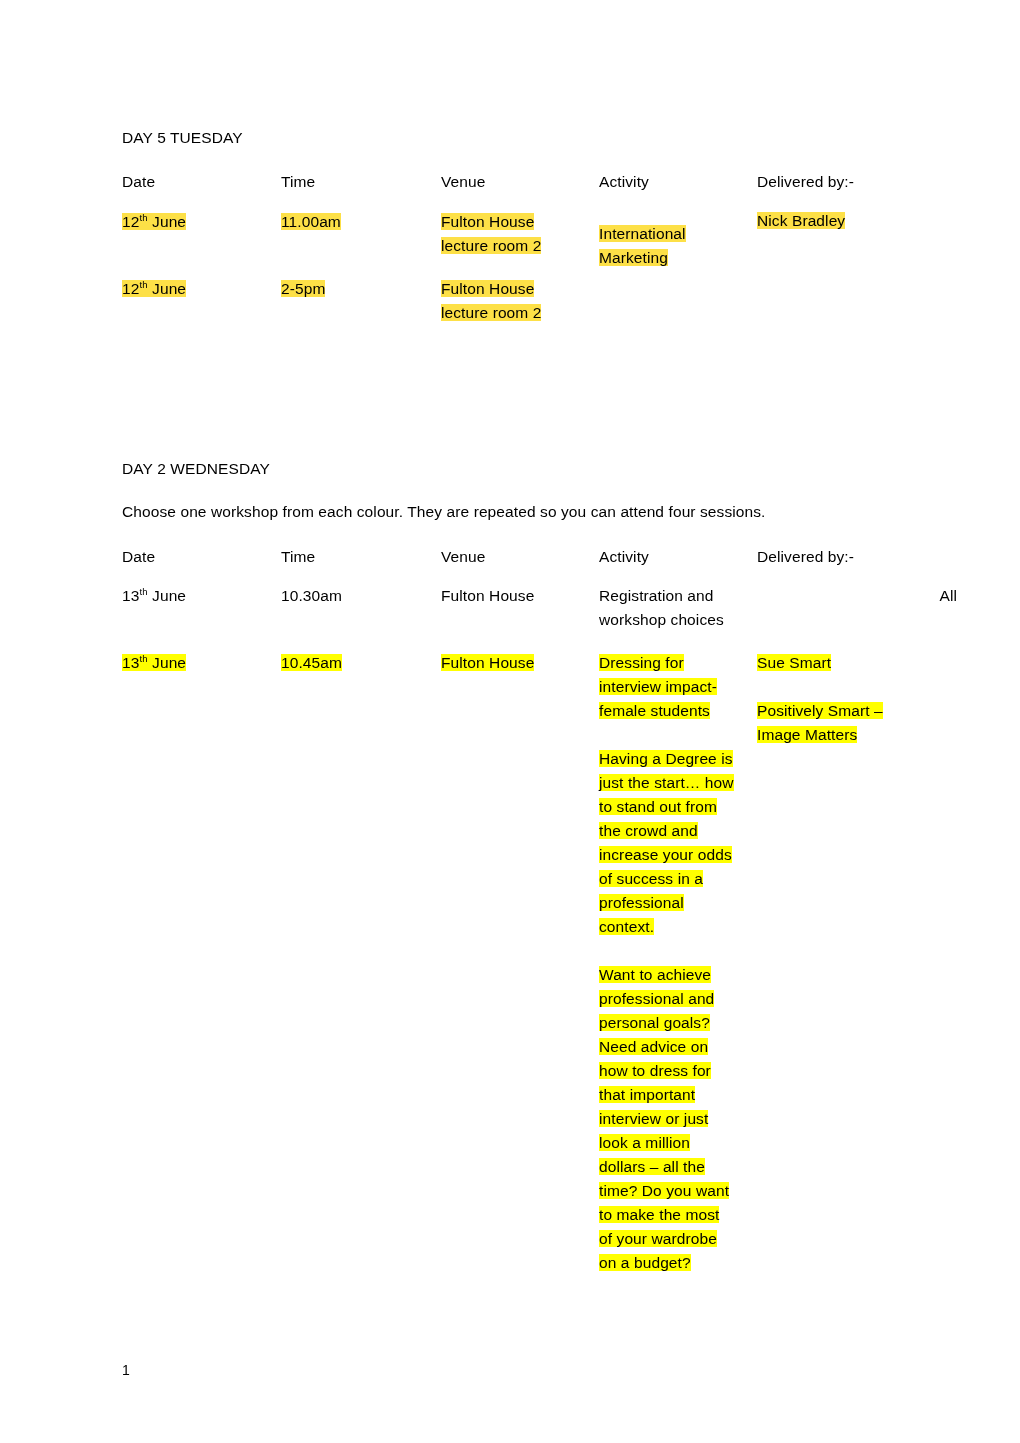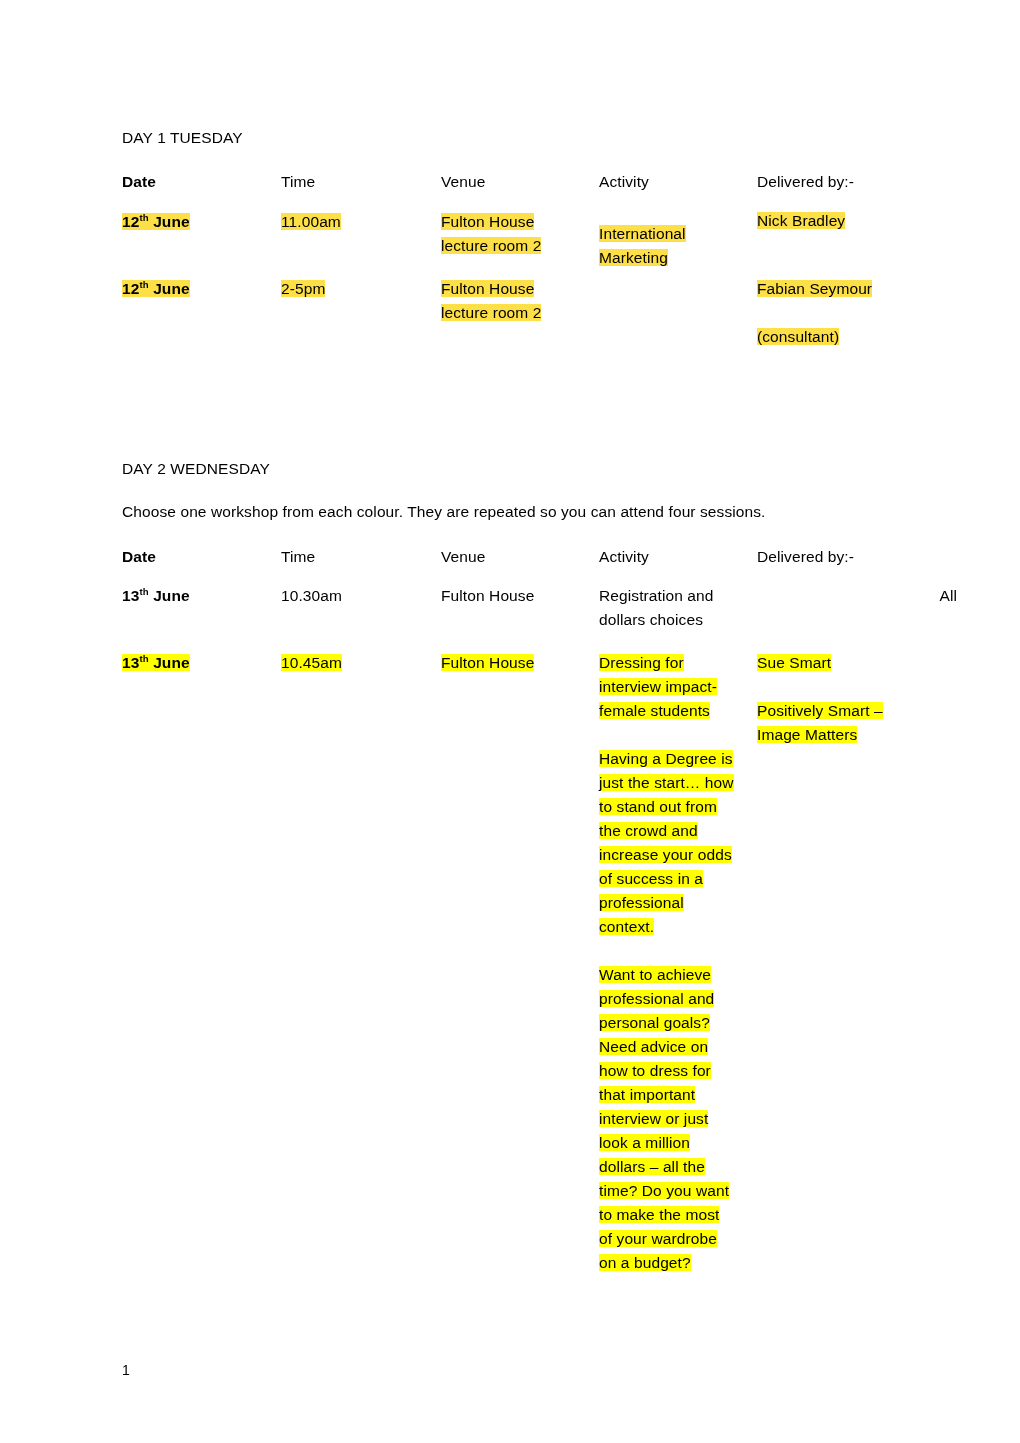--- a/index.html
+++ b/index.html
@@ -51,66 +51,65 @@
     line-height: 20px;
   }
 
   
   .c-date { left: 122px; }
   .c-time { left: 281px; }
   .c-venue { left: 441px; }
   .c-activity { left: 599px; }
   .c-delivered { left: 757px; }
 
-  .w-date { width: 150px; font-weight: bold; }
+  .w-date { width: 150px; }
   .w-time { width: 150px; }
   .w-venue { width: 150px; }
   .w-activity { width: 150px; }
   .w-delivered { width: 200px; }
 
   .gapline { display: block; height: 24px; }
 </style>
 </head>
 <body>
 
 <div class="page">
 
-  <div class="tb heading" style="left:122px; top:126px;">DAY 1 TUESDAY</div>
+  <div class="tb heading" style="left:122px; top:126px;">DAY 5 TUESDAY</div>
 
   <div class="tb colhead c-date w-date" style="top:170px;">Date</div>
   <div class="tb colhead c-time w-time" style="top:170px;">Time</div>
   <div class="tb colhead c-venue w-venue" style="top:170px;">Venue</div>
   <div class="tb colhead c-activity w-activity" style="top:170px;">Activity</div>
   <div class="tb colhead c-delivered w-delivered" style="top:170px;">Delivered by:-</div>
 
   <div class="tb c-date w-date" style="top:210px;"><span class="line"><span class="hl-cyan"><span>12</span><sup>th</sup><span> June</span></span></span></div>
   <div class="tb c-time w-time" style="top:210px;"><span class="line"><span class="hl-cyan">11.00am</span></span></div>
   <div class="tb c-venue w-venue" style="top:210px;"><span class="line"><span class="hl-cyan">Fulton House</span></span><span class="line"><span class="hl-cyan">lecture room 2</span></span></div>
   <div class="tb c-activity w-activity" style="top:210px;margin-top:12px;"><span class="line"><span class="hl-cyan">International</span></span><span class="line"><span class="hl-cyan">Marketing</span></span></div>
   <div class="tb c-delivered w-delivered" style="top:209px;"><span class="line"><span class="hl-cyan">Nick Bradley</span></span></div>
 
   <div class="tb c-date w-date" style="top:277px;"><span class="line"><span class="hl-cyan"><span>12</span><sup>th</sup><span> June</span></span></span></div>
   <div class="tb c-time w-time" style="top:277px;"><span class="line"><span class="hl-cyan">2-5pm</span></span></div>
   <div class="tb c-venue w-venue" style="top:277px;"><span class="line"><span class="hl-cyan">Fulton House</span></span><span class="line"><span class="hl-cyan">lecture room 2</span></span></div>
-  <div class="tb c-delivered w-delivered" style="top:277px;"><span class="line"><span class="hl-cyan">Fabian Seymour</span></span><span class="gapline"></span><span class="line"><span class="hl-cyan">(consultant)</span></span></div>
 
   <div class="tb heading" style="left:122px; top:457px;">DAY 2 WEDNESDAY</div>
 
   <div class="tb" style="left:122px; top:500px; width:800px;">Choose one workshop from each colour. They are repeated so you can attend four sessions.</div>
 
   <div class="tb colhead c-date w-date" style="top:545px;">Date</div>
   <div class="tb colhead c-time w-time" style="top:545px;">Time</div>
   <div class="tb colhead c-venue w-venue" style="top:545px;">Venue</div>
   <div class="tb colhead c-activity w-activity" style="top:545px;">Activity</div>
   <div class="tb colhead c-delivered w-delivered" style="top:545px;">Delivered by:-</div>
 
   <div class="tb c-date w-date" style="top:584px;"><span class="line"><span><span>13</span><sup>th</sup><span> June</span></span></span></div>
   <div class="tb c-time w-time" style="top:584px;"><span class="line"><span>10.30am</span></span></div>
   <div class="tb c-venue w-venue" style="top:584px;"><span class="line"><span>Fulton House</span></span></div>
-  <div class="tb c-activity w-activity" style="top:584px;"><span class="line"><span>Registration and</span></span><span class="line"><span>dollars choices</span></span></div>
+  <div class="tb c-activity w-activity" style="top:584px;"><span class="line"><span>Registration and</span></span><span class="line"><span>workshop choices</span></span></div>
   <div class="tb c-delivered w-delivered" style="top:584px;text-align:right;"><span class="line"><span>All</span></span></div>
 
   <div class="tb c-date w-date" style="top:651px;"><span class="line"><span class="hl-yellow"><span>13</span><sup>th</sup><span> June</span></span></span></div>
   <div class="tb c-time w-time" style="top:651px;"><span class="line"><span class="hl-yellow">10.45am</span></span></div>
   <div class="tb c-venue w-venue" style="top:651px;"><span class="line"><span class="hl-yellow">Fulton House</span></span></div>
   <div class="tb c-activity w-activity" style="top:651px; width:152px;"><span class="line"><span class="hl-yellow">Dressing for</span></span><span class="line"><span class="hl-yellow">interview impact-</span></span><span class="line"><span class="hl-yellow">female students</span></span><span class="gapline"></span><span class="line"><span class="hl-yellow">Having a Degree is</span></span><span class="line"><span class="hl-yellow">just the start… how</span></span><span class="line"><span class="hl-yellow">to stand out from</span></span><span class="line"><span class="hl-yellow">the crowd and</span></span><span class="line"><span class="hl-yellow">increase your odds</span></span><span class="line"><span class="hl-yellow">of success in a</span></span><span class="line"><span class="hl-yellow">professional</span></span><span class="line"><span class="hl-yellow">context.</span></span><span class="gapline"></span><span class="line"><span class="hl-yellow">Want to achieve</span></span><span class="line"><span class="hl-yellow">professional and</span></span><span class="line"><span class="hl-yellow">personal goals?</span></span><span class="line"><span class="hl-yellow">Need advice on</span></span><span class="line"><span class="hl-yellow">how to dress for</span></span><span class="line"><span class="hl-yellow">that important</span></span><span class="line"><span class="hl-yellow">interview or just</span></span><span class="line"><span class="hl-yellow">look a million</span></span><span class="line"><span class="hl-yellow">dollars – all the</span></span><span class="line"><span class="hl-yellow">time? Do you want</span></span><span class="line"><span class="hl-yellow">to make the most</span></span><span class="line"><span class="hl-yellow">of your wardrobe</span></span><span class="line"><span class="hl-yellow">on a budget?</span></span></div>
   <div class="tb c-delivered w-delivered" style="top:651px;"><span class="line"><span class="hl-yellow">Sue Smart</span></span><span class="gapline"></span><span class="line"><span class="hl-yellow">Positively Smart –</span></span><span class="line"><span class="hl-yellow">Image Matters</span></span></div>
 
   <div class="pagenum">1</div>
 

